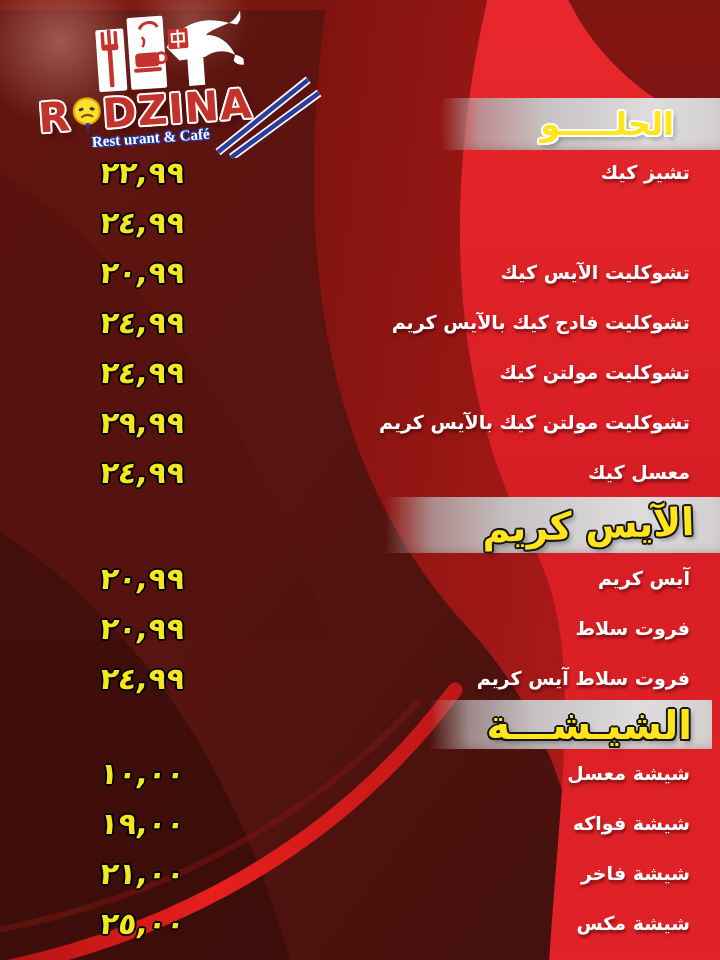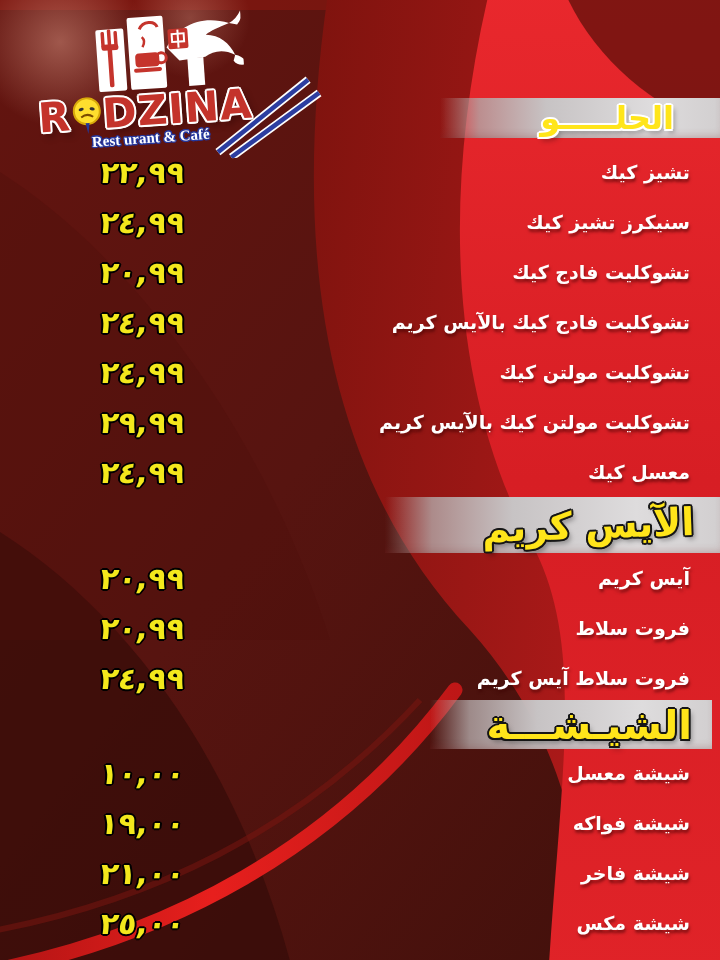--- a/index.html
+++ b/index.html
@@ -30,21 +30,21 @@
   }
   .chopsticks{position:absolute;left:178px;top:70px;width:120px;height:85px;}
 
   
   .band{
     position:absolute;display:flex;align-items:center;justify-content:flex-end;
     background:linear-gradient(to right,rgba(150,140,140,0) 0%,rgba(178,168,168,.8) 14%,#c7c3c4 38%,#dedcdd 75%,#d2cfd0 100%);
     box-shadow:inset 0 -5px 8px -4px rgba(120,40,40,.30);
     z-index:4;
   }
-  .band1{top:98px;height:40px;left:440px;right:0;}
+  .band1{top:98px;height:52px;left:440px;right:0;}
   .band2{top:497px;height:56px;left:385px;right:0;}
   .band3{top:700px;height:49px;left:430px;right:8px;}
   .stitle{font-weight:bold;color:#ffe51a;line-height:1;white-space:nowrap;}
   .band1 .stitle{font-size:32px;padding-right:46px;
     text-shadow:2px 0 #fff,-2px 0 #fff,0 2px #fff,0 -2px #fff,
       1.5px 1.5px #fff,-1.5px 1.5px #fff,1.5px -1.5px #fff,-1.5px -1.5px #fff,
       3px 4px 5px rgba(0,0,0,.3);}
   .band2 .stitle{font-size:38px;padding-right:26px;transform:rotate(-2deg);}
   .band3 .stitle{font-size:40px;padding-right:20px;}
   .dark-outline{
@@ -165,25 +165,24 @@
   <div class="stitle dark-outline" dir="rtl">الشيـشـــة</div>
 </div>
 
 <div class="rows rows1">
     <div class="row">
       <div class="price">٢٢,٩٩</div>
       <div class="iname">تشيز كيك</div>
     </div>
     <div class="row">
       <div class="price">٢٤,٩٩</div>
-      <div class="iname">سنيكرز تشيز كيك</div>
     </div>
     <div class="row">
       <div class="price">٢٠,٩٩</div>
-      <div class="iname">تشوكليت فادج كيك</div>
+      <div class="iname">تشوكليت الآيس كيك</div>
     </div>
     <div class="row">
       <div class="price">٢٤,٩٩</div>
       <div class="iname">تشوكليت فادج كيك بالآيس كريم</div>
     </div>
     <div class="row">
       <div class="price">٢٤,٩٩</div>
       <div class="iname">تشوكليت مولتن كيك</div>
     </div>
     <div class="row">

